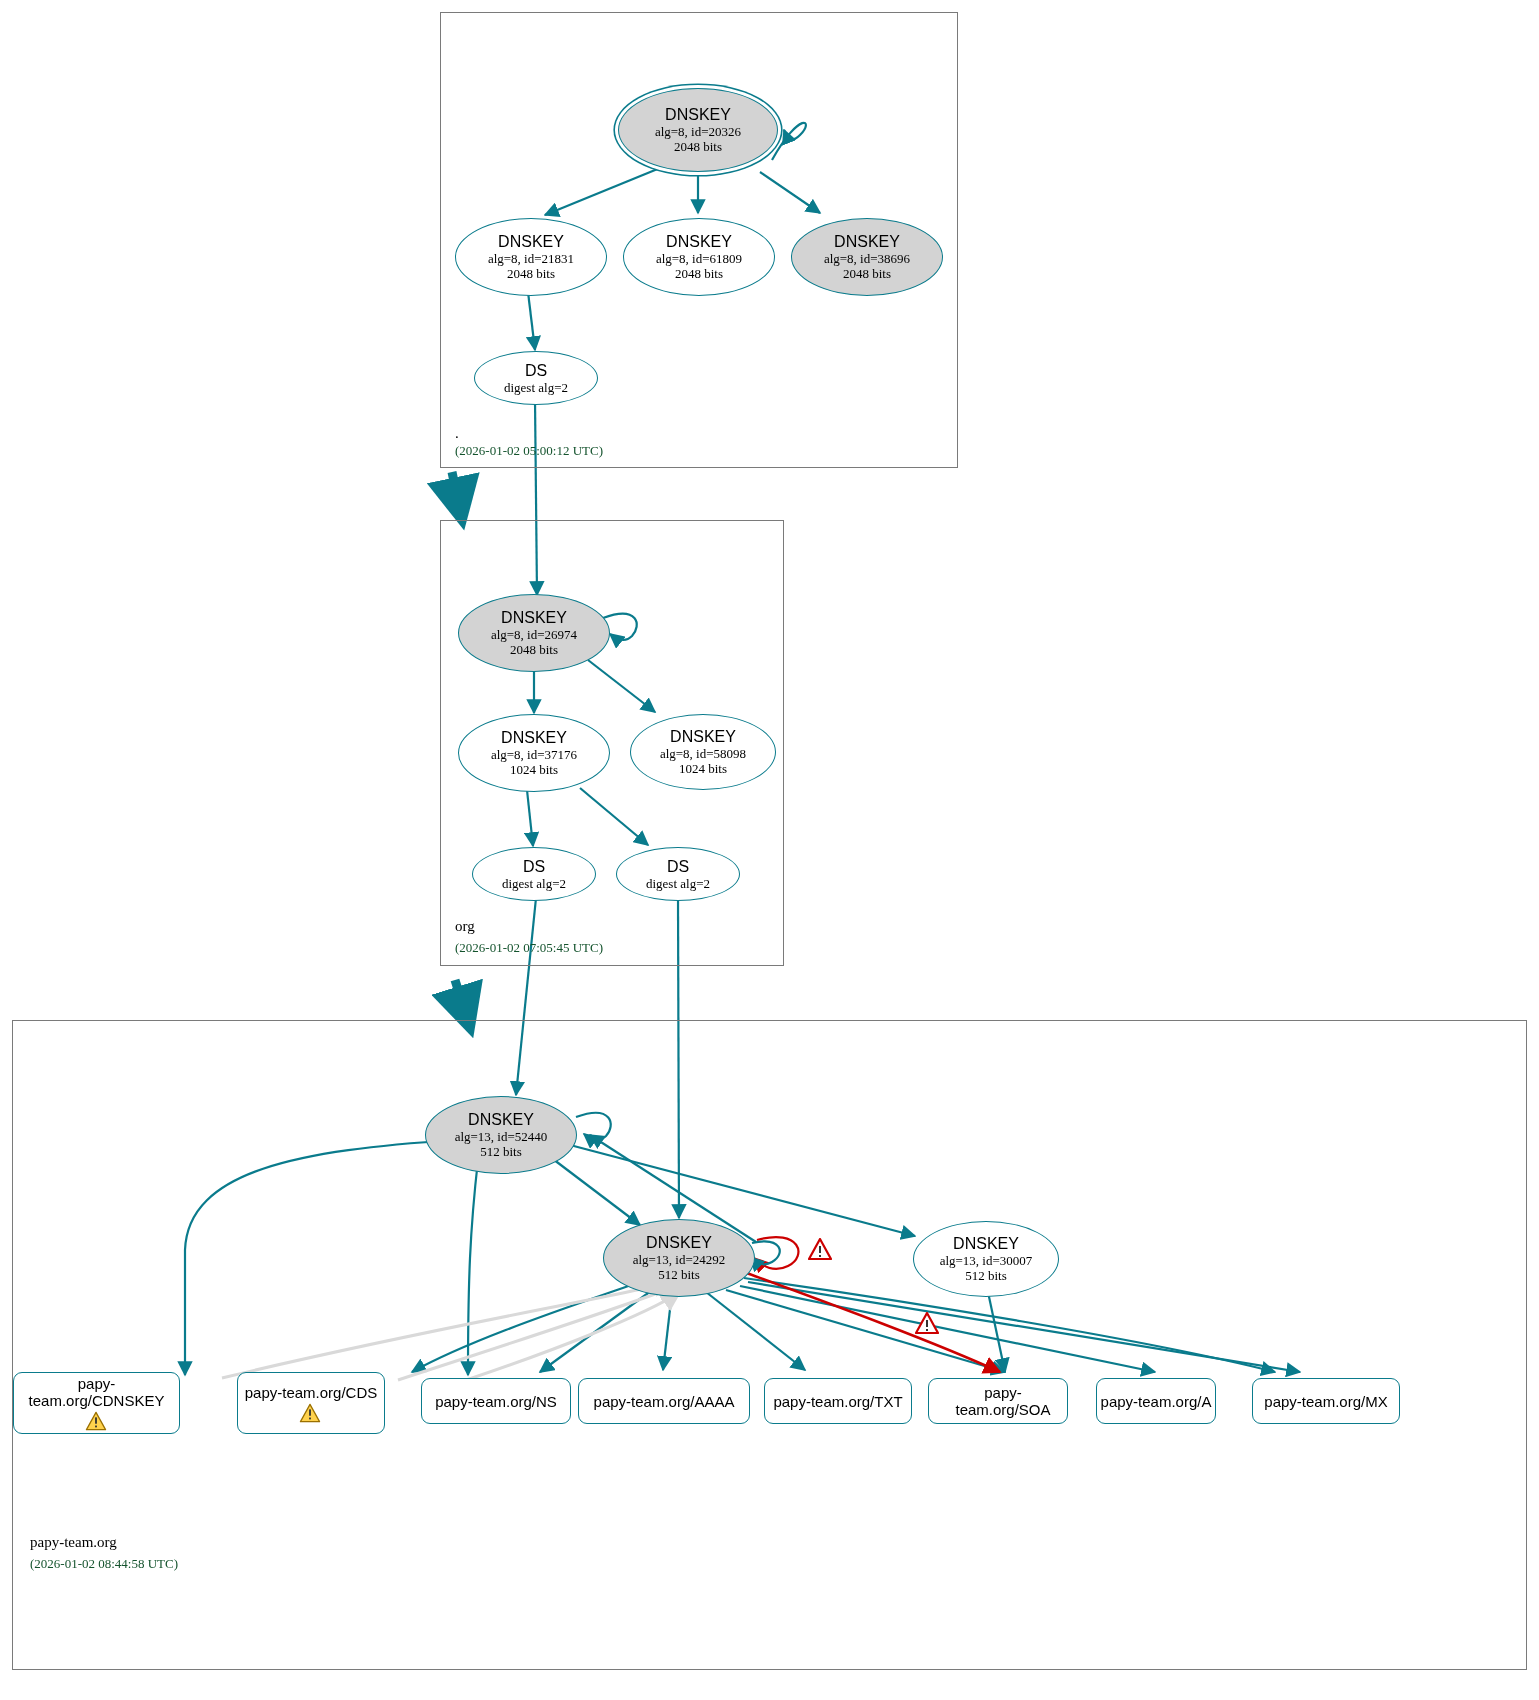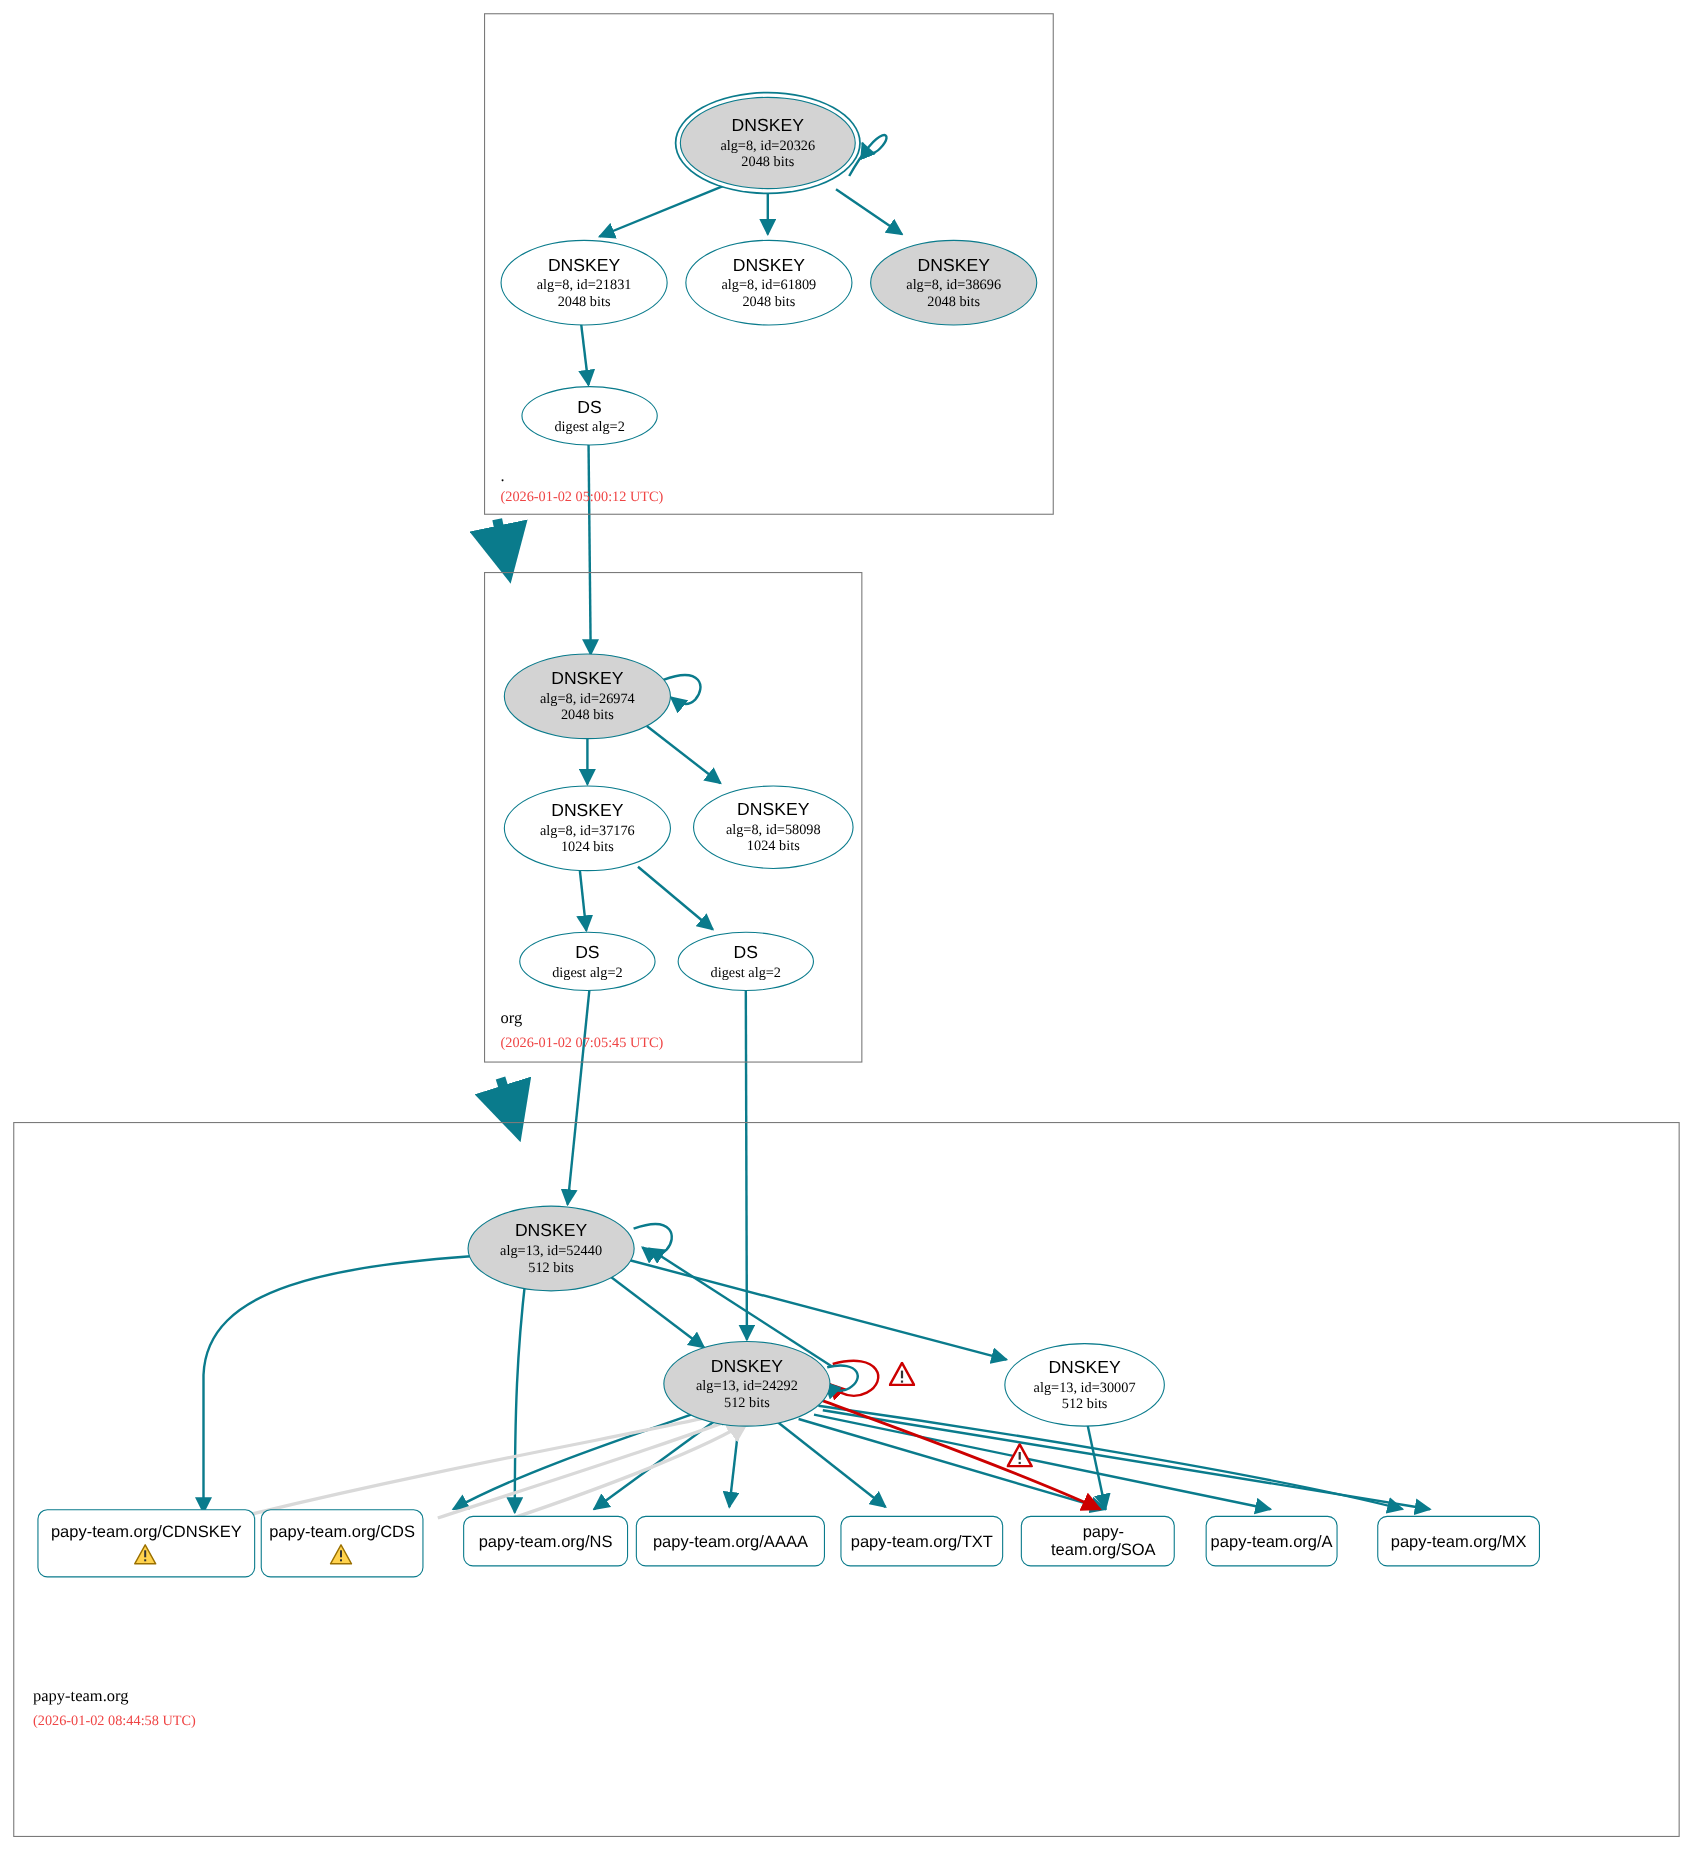--- a/index.html
+++ b/index.html
@@ -2,21 +2,21 @@
 <html><head>
 <meta charset="utf-8">
 <style>
   html,body{margin:0;padding:0;background:#ffffff;}
   body{font-family:"Liberation Sans",sans-serif;}
   #stage{position:relative;width:1539px;height:1700px;background:#fff;overflow:hidden;}
   svg#graph{position:absolute;left:0;top:0;width:1539px;height:1700px;}
 
   .zonebox{position:absolute;border:1px solid #7a7a7a;background:transparent;box-sizing:border-box;}
   .zonelabel{position:absolute;font-family:"Liberation Serif",serif;font-size:15px;color:#000;white-space:nowrap;}
-  .zonetime{position:absolute;font-family:"Liberation Serif",serif;font-size:13px;color:#ef4444;white-space:nowrap;}
+  .zonetime{position:absolute;font-family:"Liberation Serif",serif;font-size:13px;color:#14532d;white-space:nowrap;}
 
   .node{position:absolute;box-sizing:border-box;display:flex;flex-direction:column;
         align-items:center;justify-content:center;text-align:center;color:#000;}
   .ellipse{border:1.6px solid #0a7b8c;border-radius:50%;background:#ffffff;}
   .ellipse.shaded{background:#d3d3d3;}
   .ellipse.dbl{box-shadow:0 0 0 3px #ffffff,0 0 0 4.6px #0a7b8c;}
   .rect{border:1.6px solid #0a7b8c;border-radius:9px;background:#ffffff;}
   .t1{font-family:"Liberation Sans",sans-serif;font-size:16px;line-height:18px;}
   .t2{font-family:"Liberation Serif",serif;font-size:13px;line-height:15px;}
   .rectlabel{font-family:"Liberation Sans",sans-serif;font-size:15px;line-height:17px;}
@@ -212,21 +212,21 @@
     </svg>
   </div>
   <div class="warn" style="left:915px;top:1312px;">
     <svg viewBox="0 0 24 22" width="24" height="22">
       <path d="M12,1 L23,21 L1,21 Z" fill="#ffffff" stroke="#cc0000" stroke-width="2.2" stroke-linejoin="round"></path>
       <rect x="11" y="8" width="2" height="7" fill="#333"></rect>
         <rect x="11" y="17" width="2" height="2" fill="#333"></rect>
     </svg>
   </div>
 
-  <div class="node rect" style="left:34px;top:1372px;width:198px;height:62px;">
+  <div class="node rect" style="left:13px;top:1372px;width:167px;height:62px;">
     <div class="rectlabel">papy-team.org/CDNSKEY</div>
     <div class="warn" style="position:relative;left:0;top:2px;">
       <svg viewBox="0 0 24 22" width="22" height="20">
         <path d="M12,1.5 L22.5,20.5 L1.5,20.5 Z" fill="#ffd24d" stroke="#9b7000" stroke-width="1.4" stroke-linejoin="round"></path>
         <rect x="11" y="7" width="2" height="7" fill="#333"></rect>
           <rect x="11" y="16" width="2" height="2" fill="#333"></rect>
       </svg>
     </div>
   </div>
 

